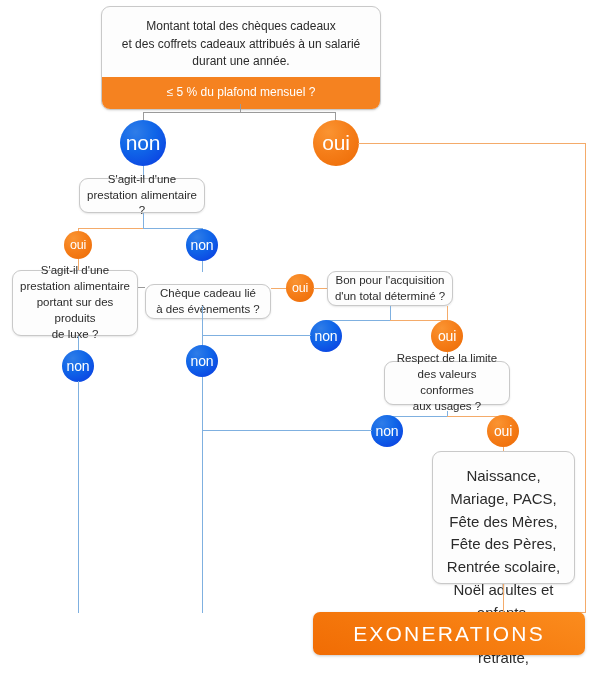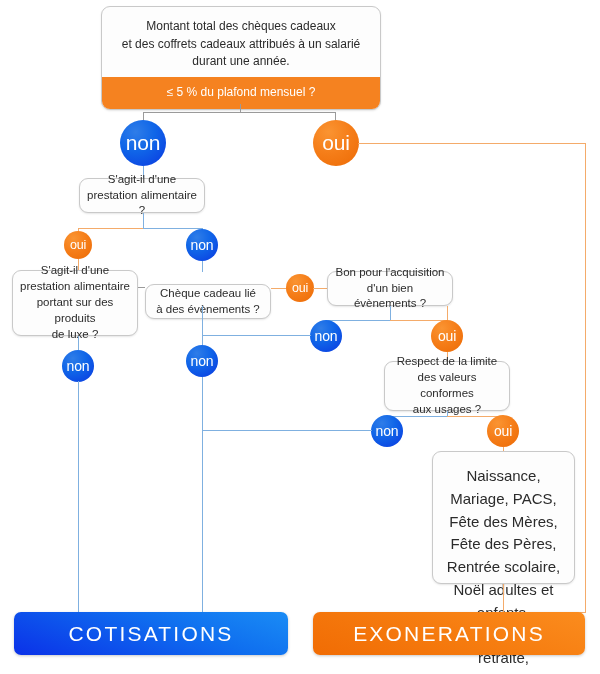--- a/index.html
+++ b/index.html
@@ -187,21 +187,21 @@
   </div>
 
   <div class="line h orange" style="left:271px; top:288px; width:18px;"></div>
   <div class="bubble oui sm" style="left:286px; top:274px;">
     <span>oui</span>
   </div>
   <div class="line h orange" style="left:313px; top:288px; width:14px;"></div>
 
   <div class="box" style="left:327px; top:271px; width:126px; height:35px;">
     <div class="hdr">Bon pour l'acquisition
-d'un bien évènements ?</div>
+d'un total déterminé ?</div>
   </div>
 
   <div class="line v blue" style="left:78px; top:336px; height:14px;"></div>
   <div class="bubble non md" style="left:62px; top:350px;">
     <span>non</span>
   </div>
   <div class="line v blue" style="left:78px; top:381px; height:232px;"></div>
 
   <div class="line v blue" style="left:202px; top:306px; height:40px;"></div>
   <div class="bubble non md" style="left:186px; top:345px;">
@@ -218,21 +218,21 @@
   <div class="bubble non md" style="left:310px; top:320px;">
     <span>non</span>
   </div>
   <div class="bubble oui md" style="left:431px; top:320px;">
     <span>oui</span>
   </div>
 
   <div class="line h blue" style="left:202px; top:335px; width:109px;"></div>
 
   <div class="line v orange" style="left:447px; top:352px; height:11px;"></div>
-  <div class="box" style="left:384px; top:361px; width:126px; height:50px;">
+  <div class="box" style="left:384px; top:361px; width:126px; height:44px;">
     <div class="hdr">Respect de la limite
 des valeurs conformes
 aux usages ?</div>
   </div>
 
   <div class="line v blue" style="left:447px; top:411px; height:6px;"></div>
   <div class="line h blue" style="left:387px; top:416px; width:61px;"></div>
   <div class="line v blue" style="left:387px; top:416px; height:4px;"></div>
   <div class="line h orange" style="left:447px; top:416px; width:57px;"></div>
   <div class="line v orange" style="left:503px; top:416px; height:4px;"></div>
@@ -253,20 +253,17 @@
 Fête des Pères,
 Rentrée scolaire,
 Noël adultes et enfants,
 Départ à la retraite,
 Sainte Catherine,
 Saint Nicolas</div>
   </div>
 
   <div class="line v orange" style="left:503px; top:584px; height:29px;"></div>
 
-  <div class="banner" id="banner-cot" style="left:14px; top:612px; width:274px; height:43px;">
-    <span>COTISATIONS</span>
-  </div>
   <div class="banner" id="banner-exo" style="left:313px; top:612px; width:272px; height:43px;">
     <span>EXONERATIONS</span>
   </div>
 
 </div>
 
 </body></html>

